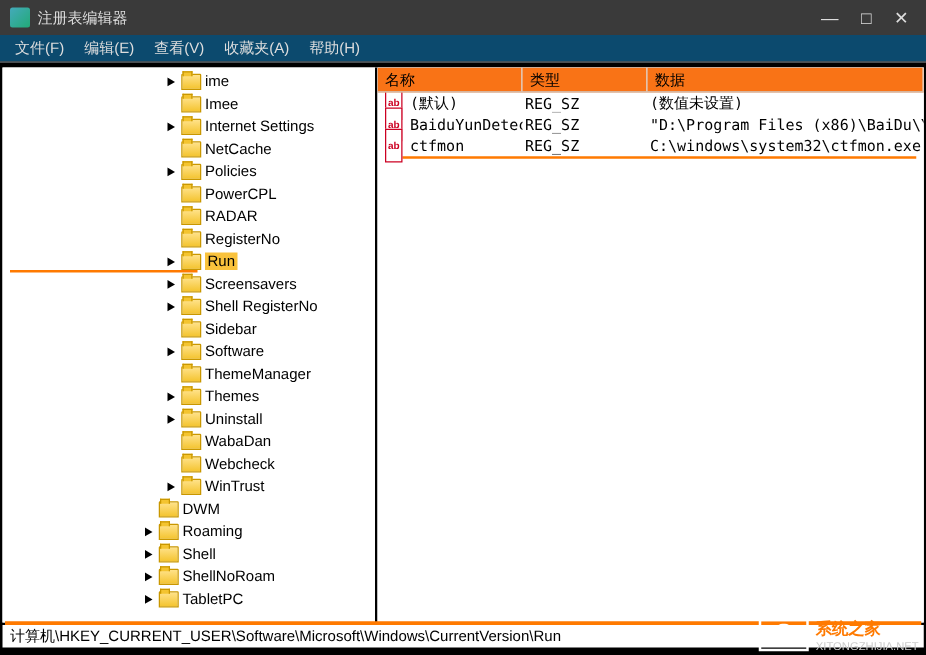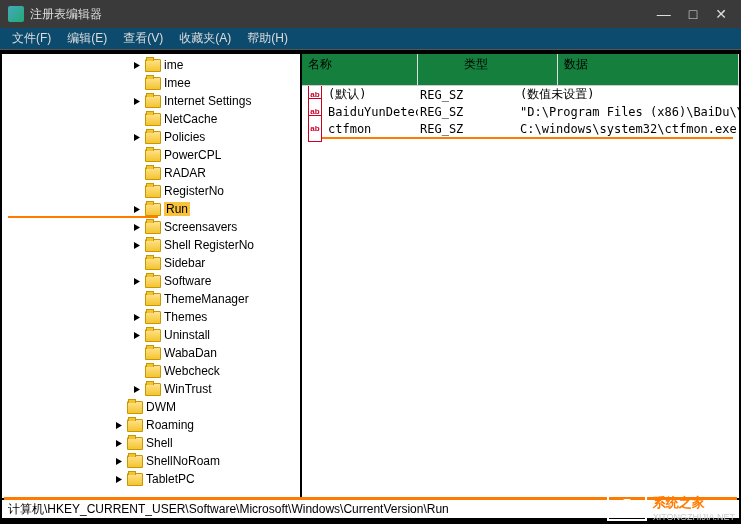--- a/index.html
+++ b/index.html
@@ -18,24 +18,24 @@
 .tree-panel::-webkit-scrollbar-thumb { background: #ccc; border: 1px solid #999; }
 .tree { padding: 2px 0; }
 .tree-node { display: flex; align-items: center; height: 18px; white-space: nowrap; padding-left: 4px; }
 .expander { width: 11px; height: 11px; display: inline-flex; align-items: center; justify-content: center; margin-right: 2px; cursor: pointer; flex-shrink: 0; }
 .expander svg { display: block; }
 .folder-icon { width: 16px; height: 13px; background: linear-gradient(#ffe28a,#f4c430); border: 1px solid #c99700; border-radius: 1px 1px 0 0; margin-right: 3px; flex-shrink: 0; position: relative; }
 .folder-icon::before { content: ""; position: absolute; top: -3px; left: 0; width: 6px; height: 3px; background: #f4c430; border: 1px solid #c99700; border-bottom: none; }
 .node-label { color: #000; }
 .node-selected { background: #f9c23c; padding: 0 2px; }
 .list-panel { flex: 1; overflow: auto; background: #fff; position: relative; }
-.list-header { display: flex; height: 32px; background: #15803d; border-bottom: 1px solid #ccc; position: sticky; top: 0; }
+.list-header { display: flex; height: 20px; background: #f97316; border-bottom: 1px solid #ccc; position: sticky; top: 0; }
 .col-h { padding: 2px 6px; border-right: 1px solid #ddd; color: #000; font-family: "SimSun"; }
 .col-name { width: 116px; }
-.col-type { width: 100px; margin-left: 40px; }
+.col-type { width: 100px; }
 .col-data { flex: 1; }
 .list-row { display: flex; height: 17px; align-items: center; }
 .ab-icon { width: 14px; height: 27px; background: #fff; border: 1px solid #c02; margin: 0 4px 0 6px; display: inline-flex; align-items: center; justify-content: center; font-size: 8px; font-weight: bold; color: #c02; flex-shrink: 0; }
 .cell { padding: 0 2px; white-space: nowrap; overflow: hidden; color: #000; font-family: "SimSun", monospace; font-size: 12px; }
 .cell-name { width: 92px; }
 .cell-type { width: 100px; }
 .cell-data { flex: 1; }
 .list-underline { height: 2px; background: #ff7a00; margin: 0 6px; }
 .statusbar { height: 20px; background: #fff; border: 2px solid #000; border-top: none; display: flex; align-items: center; padding: 5px 6px; color: #000; font-family: monospace, "SimSun"; font-size: 12px; }
 .bottom-underline { position: absolute; left: 4px; right: 4px; bottom: 24px; height: 3px; background: #ff7a00; }

